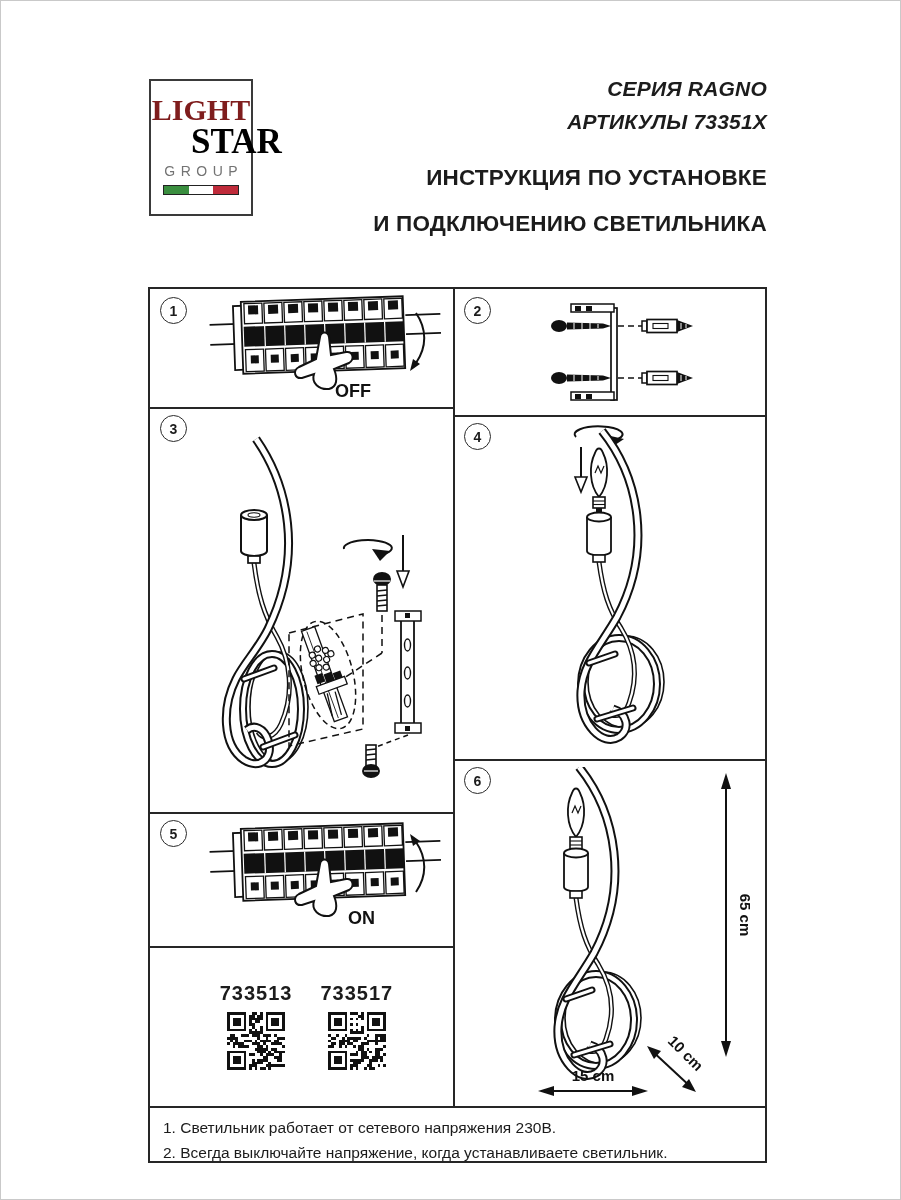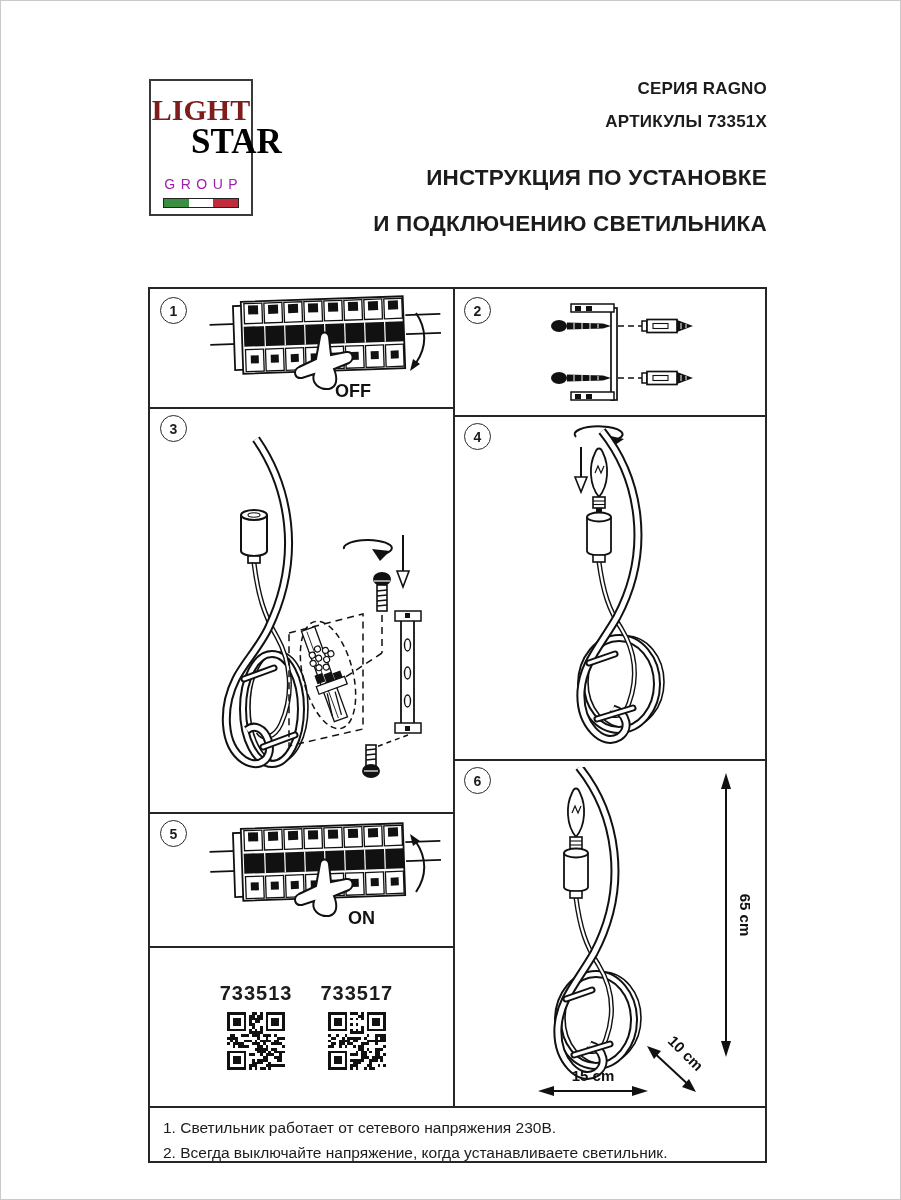--- a/index.html
+++ b/index.html
@@ -7,28 +7,28 @@
         border:1px solid #c9c9c9;box-sizing:border-box;overflow:hidden;
         font-family:"Liberation Sans",sans-serif;color:#1c1c1c;}
   
   .logo-box{position:absolute;left:148px;top:78px;width:104px;height:137px;
             border:2px solid #3a3a3a;box-sizing:border-box;text-align:center;background:#fff;}
   .logo-light{font-family:"Liberation Serif",serif;font-weight:700;font-size:30px;
               line-height:30px;margin-top:14px;letter-spacing:0px;color:#7f1d1d;}
   .logo-star{font-family:"Liberation Serif",serif;font-weight:700;font-size:35px;
              line-height:33px;color:#000000;margin-left:40px;}
   .logo-group{font-size:14px;font-weight:400;letter-spacing:5.5px;text-indent:5.5px;
-              color:#a21caf;margin-top:18px;}
+              color:#737373;margin-top:5px;}
   .logo-flag{width:74px;height:8px;margin:6px auto 0 auto;border:1px solid #222;
              display:flex;}
   .logo-flag span{flex:1;}
   
   .header-text{position:absolute;left:346px;top:71px;width:420px;text-align:right;
                font-weight:700;}
-  .h-line{font-size:17px;line-height:33px;letter-spacing:0.2px;}
+  .h-line{font-size:21px;line-height:33px;letter-spacing:0.2px;font-style:italic;}
   .h-instr{font-size:22.5px;line-height:30px;letter-spacing:0.2px;margin-top:25px;}
   
   .grid{position:absolute;left:147px;top:286px;width:619px;height:876px;
         border:2px solid #262626;box-sizing:border-box;background:#fff;}
   .gl{position:absolute;background:#262626;}
   .badge{position:absolute;width:27px;height:27px;border:1.6px solid #2a2a2a;
          border-radius:50%;box-sizing:border-box;display:flex;align-items:center;
          justify-content:center;font-size:14px;font-weight:700;background:#fff;z-index:3;}
   .psvg{position:absolute;}
   

